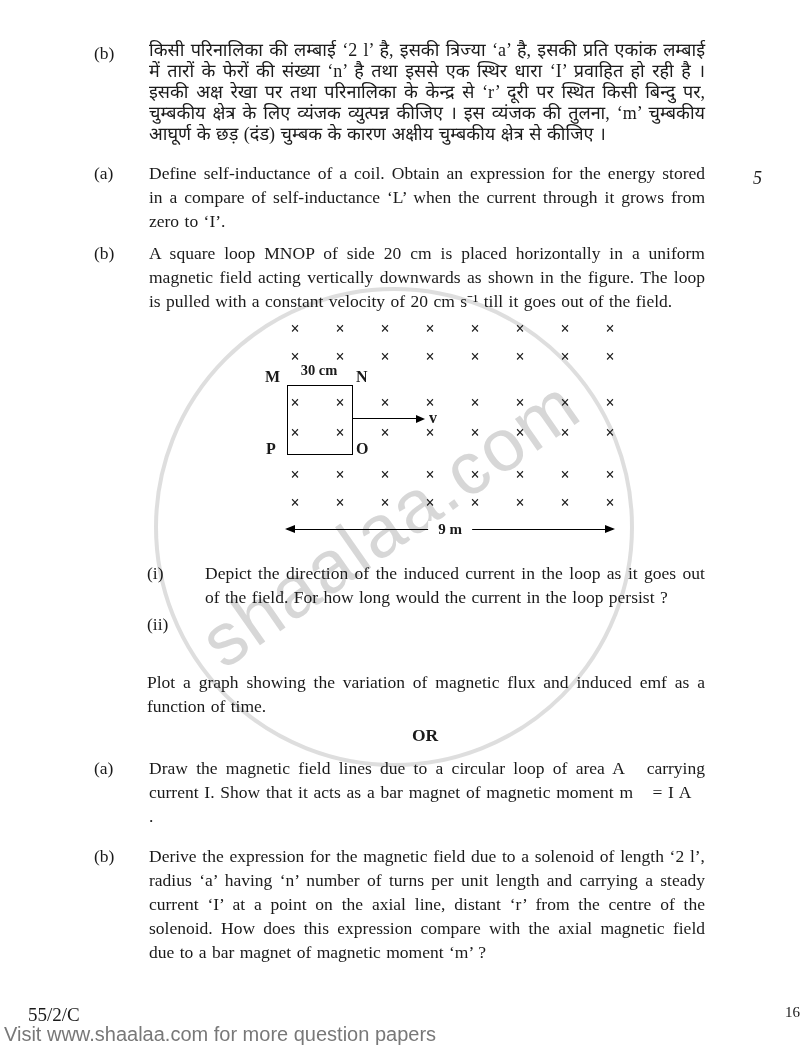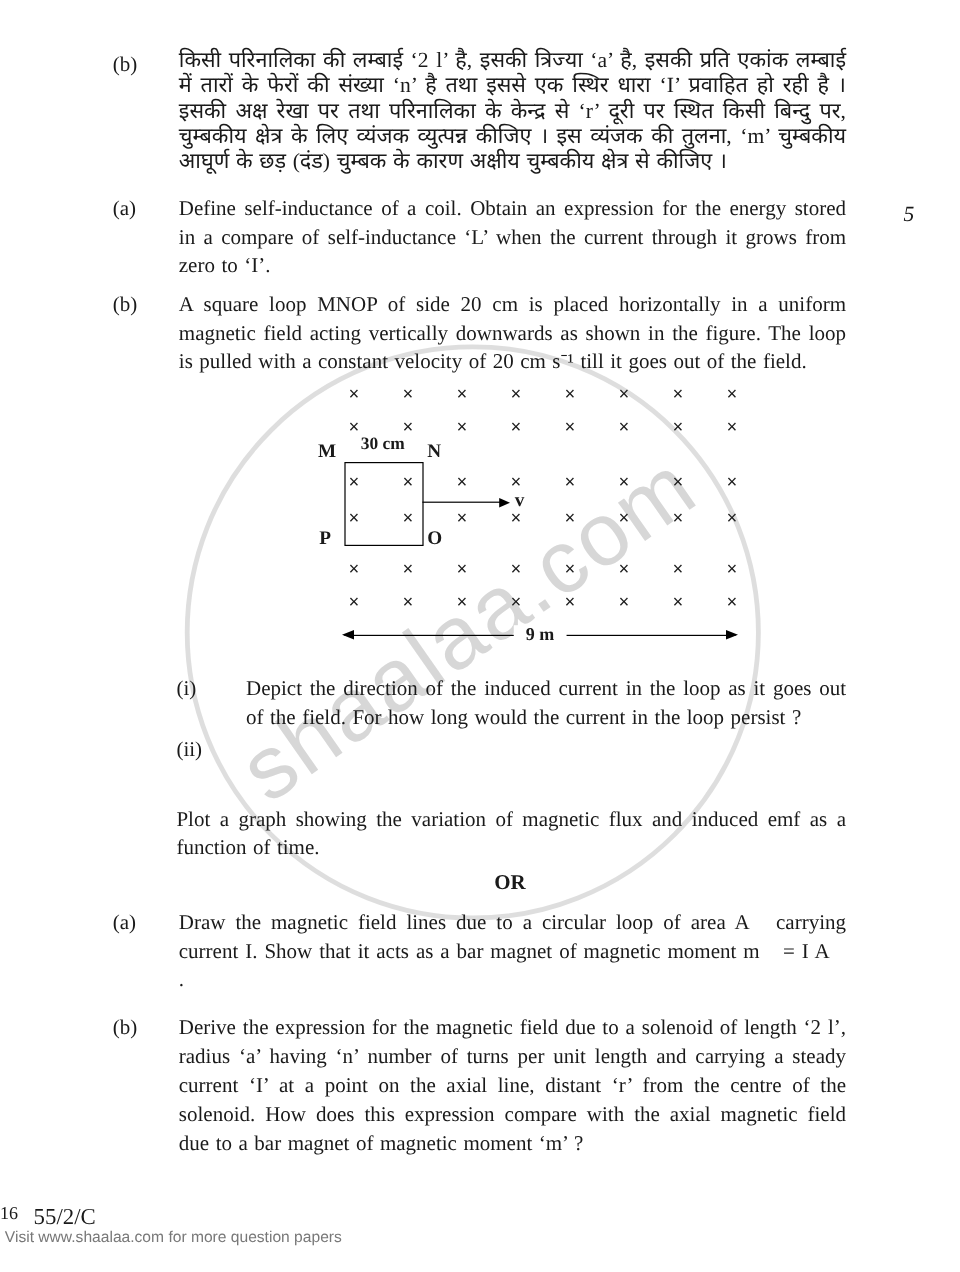--- a/index.html
+++ b/index.html
@@ -167,26 +167,26 @@
     transform: translateX(-50%);
     background: #fff;
     padding: 0 10px;
     font-weight: bold;
     font-size: 15px;
     line-height: 17px;
   }
 
   
   .paper-code { position: absolute; left: 28px; top: 1004px; font-size: 19px; z-index: 1; }
-  .page-number { position: absolute; left: 0; right: 0; top: 1004px; text-align: left; font-size: 15px; z-index: 1; }
+  .page-number { position: absolute; left: 0; right: 0; top: 1004px; text-align: right; font-size: 15px; z-index: 1; }
   .visit-line {
     position: absolute;
     left: 4px; top: 1023px;
     font-family: "Liberation Sans", sans-serif;
-    font-size: 13px;
+    font-size: 20px;
     color: #787878;
     z-index: 1;
   }
 </style>
 </head>
 <body>
 
 <div class="page">
 
   <div class="watermark">

